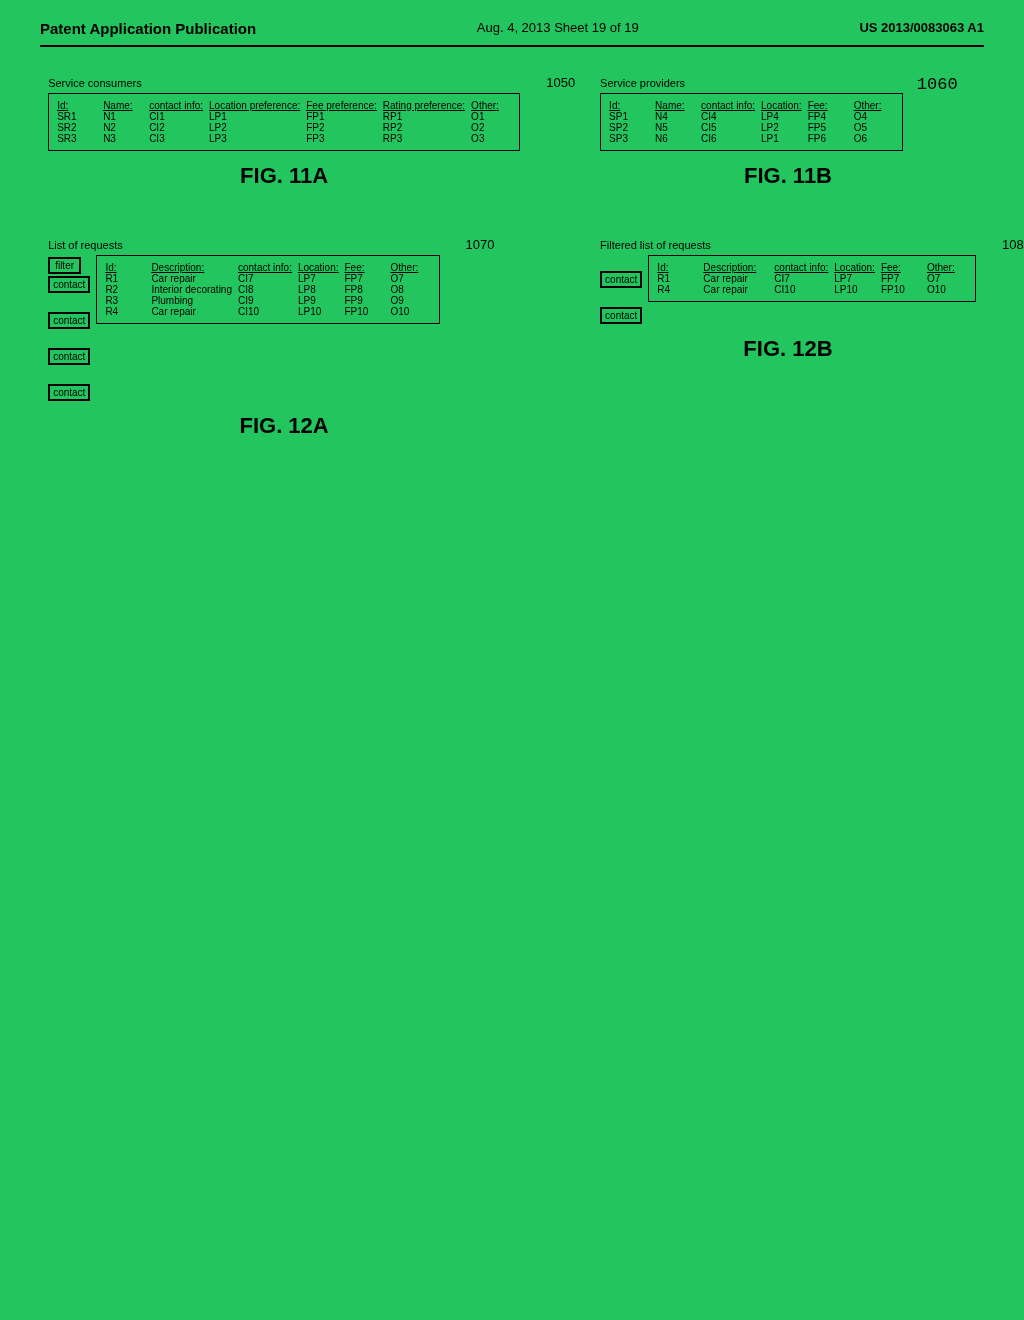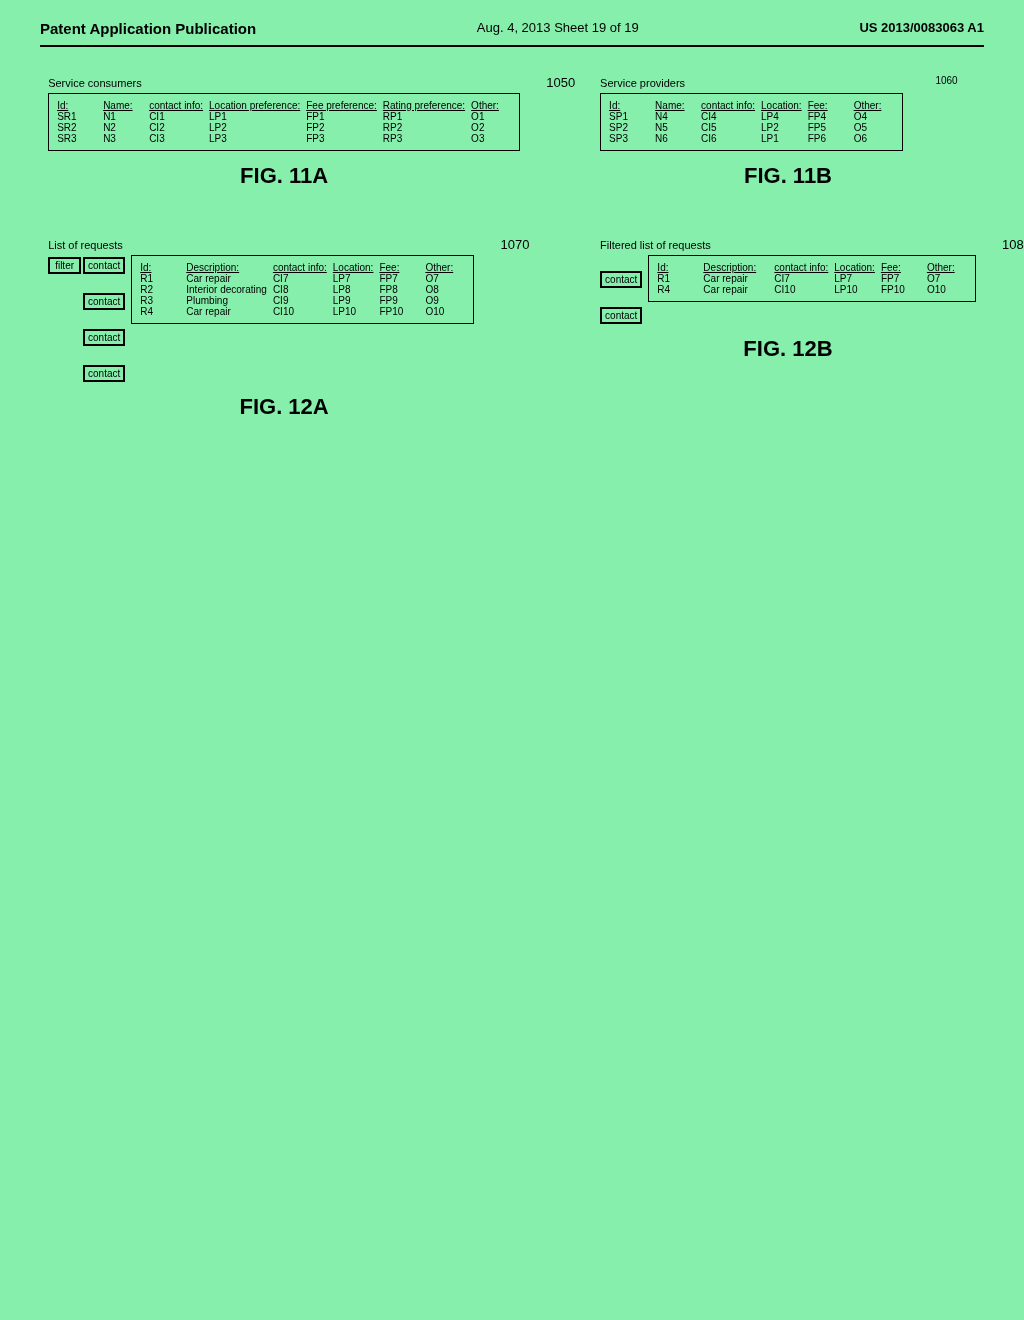--- a/index.html
+++ b/index.html
@@ -7,21 +7,21 @@
       background: #fff;
       font-family: Arial, sans-serif;
       width: 1024px;
       min-height: 1320px;
       position: relative;
     }
 
     .page {
       width: 1024px;
       min-height: 1320px;
-      background: #86efac;
+      background: #22c55e;
       padding: 20px 40px;
     }
 
     
     .header {
       display: flex;
       justify-content: space-between;
       align-items: flex-start;
       border-bottom: 2px solid #000;
       padding-bottom: 8px;
@@ -183,21 +183,21 @@
         </div>
         <div class="fig-label">FIG. 11A</div>
       </div>
 
       <div class="fig-outer">
         <div class="fig-title">List of requests</div>
         <div style="position:relative; display:inline-block;">
           <span style="position:absolute; right:-55px; top:-18px; font-size:13px;text-align:right;">1070</span>
           <div style="display:flex; gap:6px; align-items:flex-start;">
 
-            <div style="display:flex; flex-direction:row; align-items:flex-start; gap:2px; margin-top:2px;">
+            <div style="display:flex; flex-direction:column; align-items:flex-start; gap:2px; margin-top:2px;">
               <div style="border:2px solid #000; padding:1px 5px; font-size:10px;">filter</div>
               <div class="contact-stack">
                 <div style="border:2px solid #000; padding:1px 3px; font-size:10px;">contact</div>
                 <div style="border:2px solid #000; padding:1px 3px; font-size:10px;">contact</div>
                 <div style="border:2px solid #000; padding:1px 3px; font-size:10px;">contact</div>
                 <div style="border:2px solid #000; padding:1px 3px; font-size:10px;">contact</div>
               </div>
             </div>
 
             <div class="data-grid">
@@ -255,21 +255,21 @@
         <div class="fig-label">FIG. 12A</div>
       </div>
 
     </div>
 
     <div class="half-area">
 
       <div class="fig-outer">
         <div class="fig-title">Service providers</div>
         <div style="position:relative; display:inline-block;">
-          <span style="position:absolute; right:-55px; top:-18px; font-size:10px;">1060</span>
+          <span style="position:absolute; right:-55px; top:-18px; font-size:17px;font-family:Liberation Mono, monospace;">1060</span>
           <div class="data-grid">
 
             <div class="col-group">
               <span class="col-header underline">Id:</span>
               <span class="col-value">SP1</span>
               <span class="col-value">SP2</span>
               <span class="col-value">SP3</span>
             </div>
 
             <div class="col-group">

